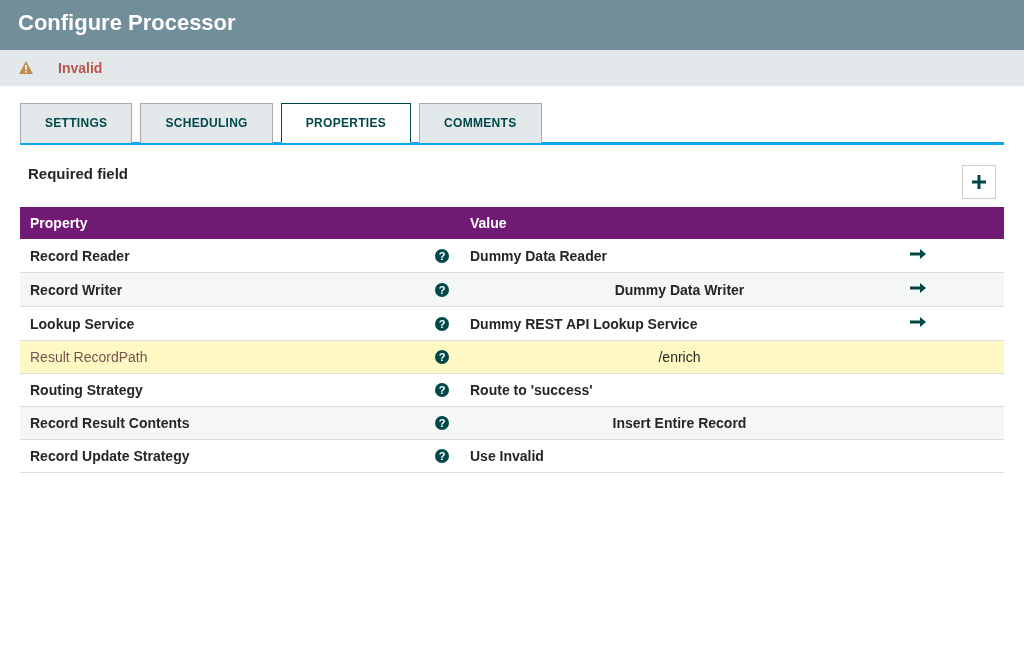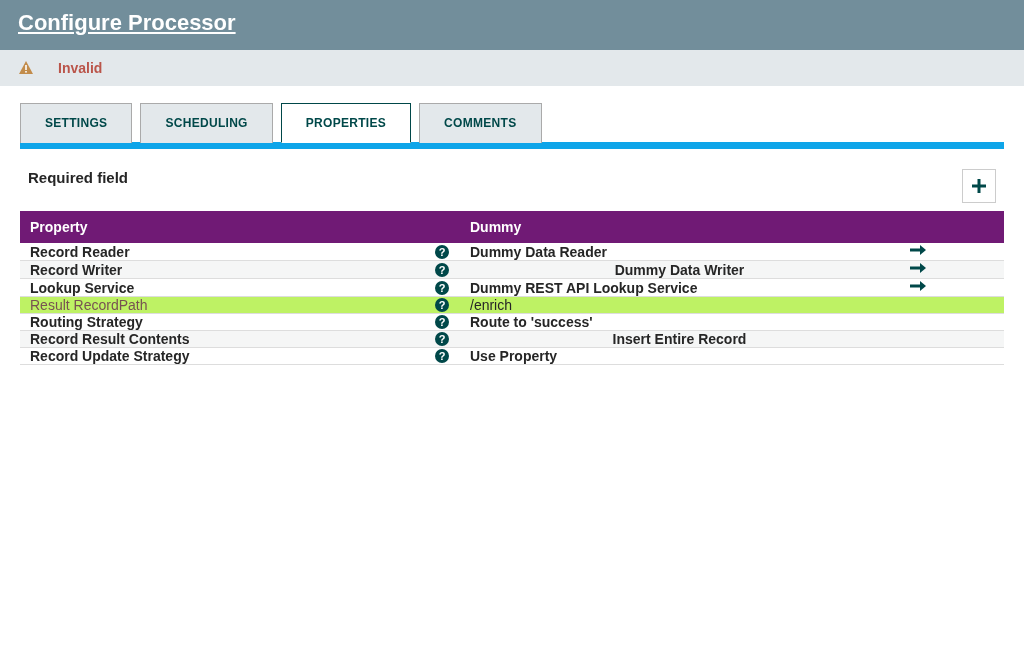--- a/index.html
+++ b/index.html
@@ -1,39 +1,39 @@
 <!DOCTYPE html>
 <html><head>
 <meta charset="utf-8">
 <style>
 * { box-sizing: border-box; margin: 0; padding: 0; }
 body { font-family: "Helvetica Neue", Arial, sans-serif; font-size: 14px; color: #333; background: #fff; width: 1024px; }
-.header { background: #728e9b; color: #fff; padding: 10px 18px 14px; text-decoration: underline; }
+.header { background: #728e9b; color: #fff; padding: 10px 18px 14px; }
 .header h1 { font-size: 22px; font-weight: 700; }
 .status-bar { background: #e3e8eb; padding: 10px 18px; display: flex; align-items: center; gap: 24px; }
 .warn-icon svg { display: block; }
 .status-text { color: #ba554a; font-weight: 700; font-size: 14px; }
 .content { padding: 16px 20px; }
-.tabs { display: flex; gap: 8px; border-bottom: 7px solid #0ea5e9; }
+.tabs { display: flex; gap: 8px; border-bottom: 3px solid #0ea5e9; }
 .tab { background: #e3e8eb; border: 1px solid #aaa; border-bottom: none; padding: 12px 24px; color: #004849; font-weight: 700; font-size: 12px; letter-spacing: 0.3px; cursor: pointer; position: relative; top: 1px; }
 .tab.active { background: #fff; border-color: #004849; border-bottom: 1px solid #fff; }
 .section-head { display: flex; justify-content: space-between; align-items: flex-start; margin: 20px 8px 8px; }
 .req-label { font-weight: 700; font-size: 15px; color: #262626; }
 .add-btn { width: 34px; height: 34px; border: 1px solid #ccc; background: #fff; display: flex; align-items: center; justify-content: center; cursor: pointer; color: #004849; }
 .add-btn svg { display: block; }
 .table { width: 100%; border-collapse: collapse; }
 .thead { background: #701a75; color: #fff; }
 .thead .th { padding: 8px 10px; font-weight: 700; font-size: 14px; text-align: left; }
 .col-prop { width: 440px; }
 .col-val { }
 .col-act { width: 105px; }
 .tr { border-bottom: 1px solid #ddd; }
 .tr.alt { background: #f5f6f6; text-align: center; }
-.tr.hl { background: #bef264; }
-.td { padding: 0 10px; font-size: 14px; vertical-align: middle; }
+.tr.hl { background: #fef9c3; text-align: center; }
+.td { padding: 8px 10px; font-size: 14px; vertical-align: middle; }
 .prop-cell { display: flex; justify-content: space-between; align-items: center; }
 .prop-name { font-weight: 700; color: #262626; }
 .tr.hl .prop-name { font-weight: 400; color: #775351; }
 .help-icon { display: inline-flex; }
 .help-icon svg { display: block; }
 .val-text { font-weight: 700; color: #262626; }
 .tr.hl .val-text { font-weight: 400; color: #262626; }
 .act-cell { text-align: left; }
 .goto-icon { display: inline-flex; color: #004849; cursor: pointer; }
 .goto-icon svg { display: block; }
@@ -72,21 +72,21 @@
           <rect x="7.5" y="2" width="3" height="14" fill="#004849"></rect>
           <rect x="2" y="7.5" width="14" height="3" fill="#004849"></rect>
         </svg>
     </div>
   </div>
 
   <table class="table">
     <thead class="thead">
       <tr>
         <th class="th col-prop">Property</th>
-        <th class="th col-val">Dummy</th>
+        <th class="th col-val">Value</th>
         <th class="th col-act"></th>
       </tr>
     </thead>
     <tbody id="tbody">
         <tr class="tr">
           <td class="td col-prop">
             <div class="prop-cell">
               <span class="prop-name">Record Reader</span>
               <span class="help-icon">
                 <svg width="16" height="16" viewBox="0 0 16 16">
@@ -194,19 +194,19 @@
             <div class="prop-cell">
               <span class="prop-name">Record Update Strategy</span>
               <span class="help-icon">
                 <svg width="16" height="16" viewBox="0 0 16 16">
                   <circle cx="8" cy="8" r="7" fill="#004849"></circle>
                   <text x="8" y="12" text-anchor="middle" font-size="11" font-weight="bold" fill="#fff" font-family="Arial">?</text>
                 </svg>
               </span>
             </div>
           </td>
-          <td class="td col-val"><span class="val-text">Use Property</span></td>
+          <td class="td col-val"><span class="val-text">Use Invalid</span></td>
           <td class="td col-act act-cell"></td>
         </tr>
       </tbody>
   </table>
 
 </div>
 
 </body></html>

